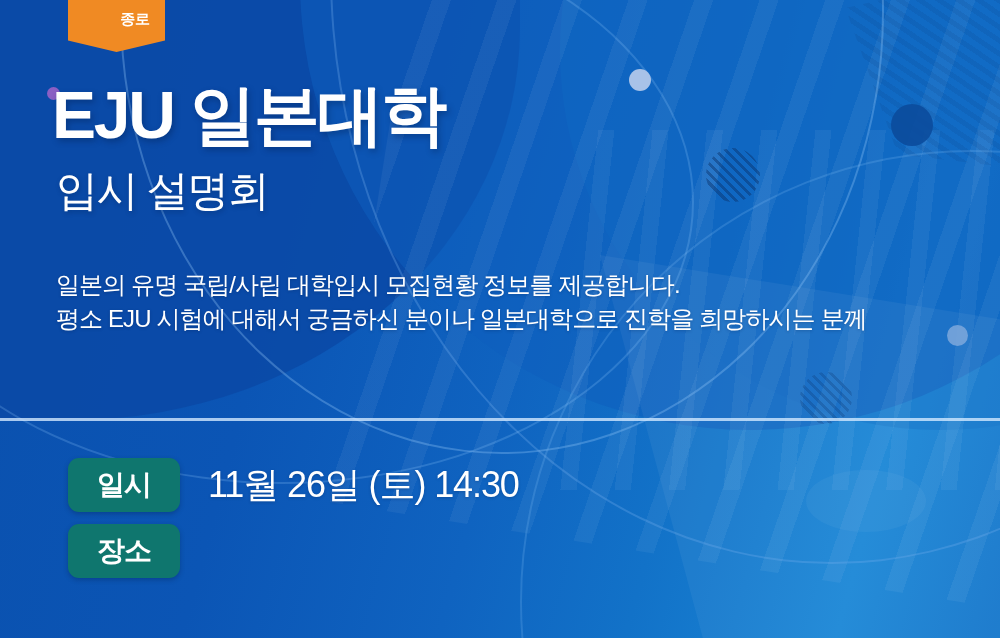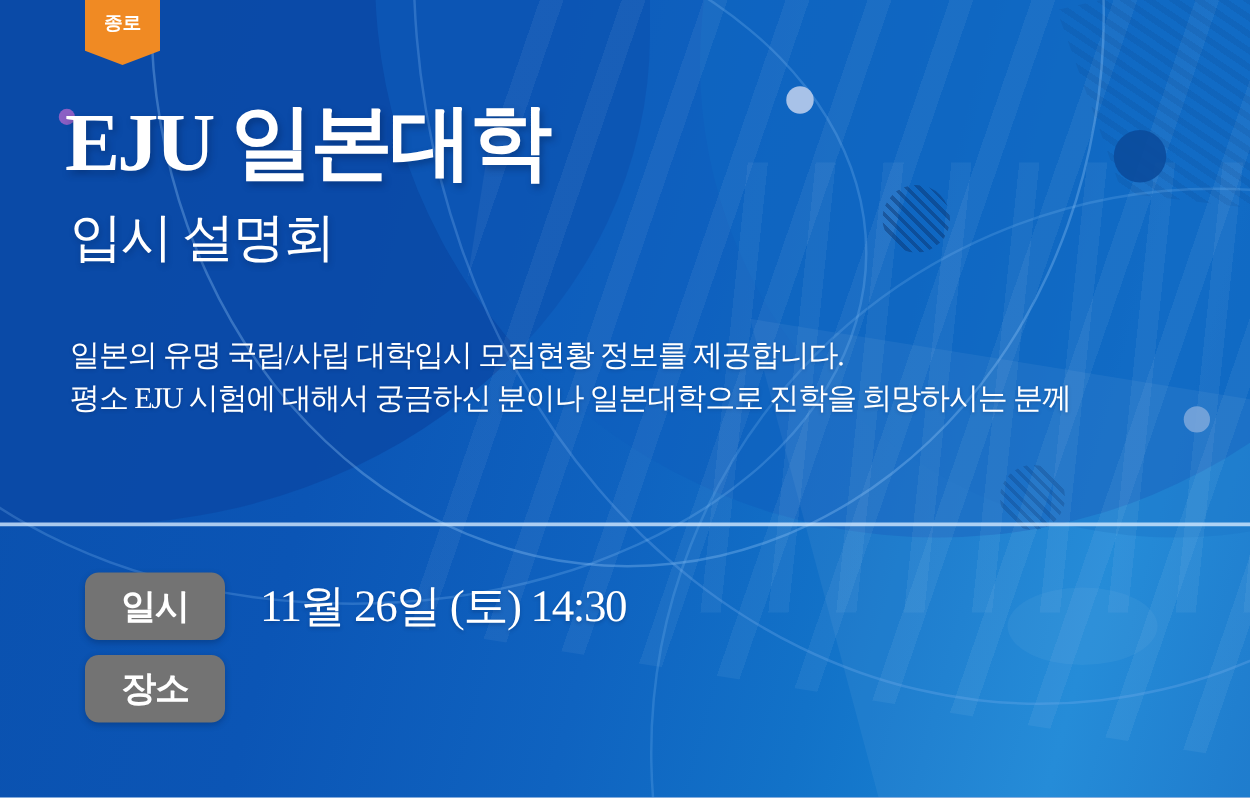--- a/index.html
+++ b/index.html
@@ -141,32 +141,33 @@
   .ribbon {
     position: absolute;
     left: 68px; top: 0;
     width: 60px; height: 52px;
     background: #f08a23;
     clip-path: polygon(0% 0%, 100% 0%, 100% 78%, 50% 100%, 0% 78%);
     display: flex;
     align-items: flex-start;
     justify-content: center;
     z-index: 6;
+    padding-left: 37px;
   }
   .ribbon-text {
     color: #ffffff;
     font-size: 15px;
     font-weight: 700;
     letter-spacing: -0.3px;
     padding-top: 11px;
     line-height: 1;
   }
 
   
-  .content { position: absolute; inset: 0; z-index: 5; font-family: Liberation Serif, serif; }
+  .content { position: absolute; inset: 0; z-index: 5; }
 
   .title {
     position: absolute;
     left: 52px; top: 82px;
     color: #ffffff;
     font-size: 66px;
     font-weight: 700;
     letter-spacing: -2.2px;
     line-height: 1;
     text-shadow: 2px 3px 6px rgba(3,30,75,.38);
@@ -210,21 +211,21 @@
   }
   .info-row {
     display: flex;
     align-items: center;
     margin-bottom: 12px;
   }
   .info-badge {
     width: 112px;
     height: 54px;
     border-radius: 11px;
-    background: #737373;
+    background: #0f766e;
     color: #ffffff;
     font-size: 28px;
     font-weight: 700;
     letter-spacing: -1px;
     display: flex;
     align-items: center;
     justify-content: center;
     box-shadow: 0 2px 5px rgba(3,25,65,.30);
   }
   .info-value {

